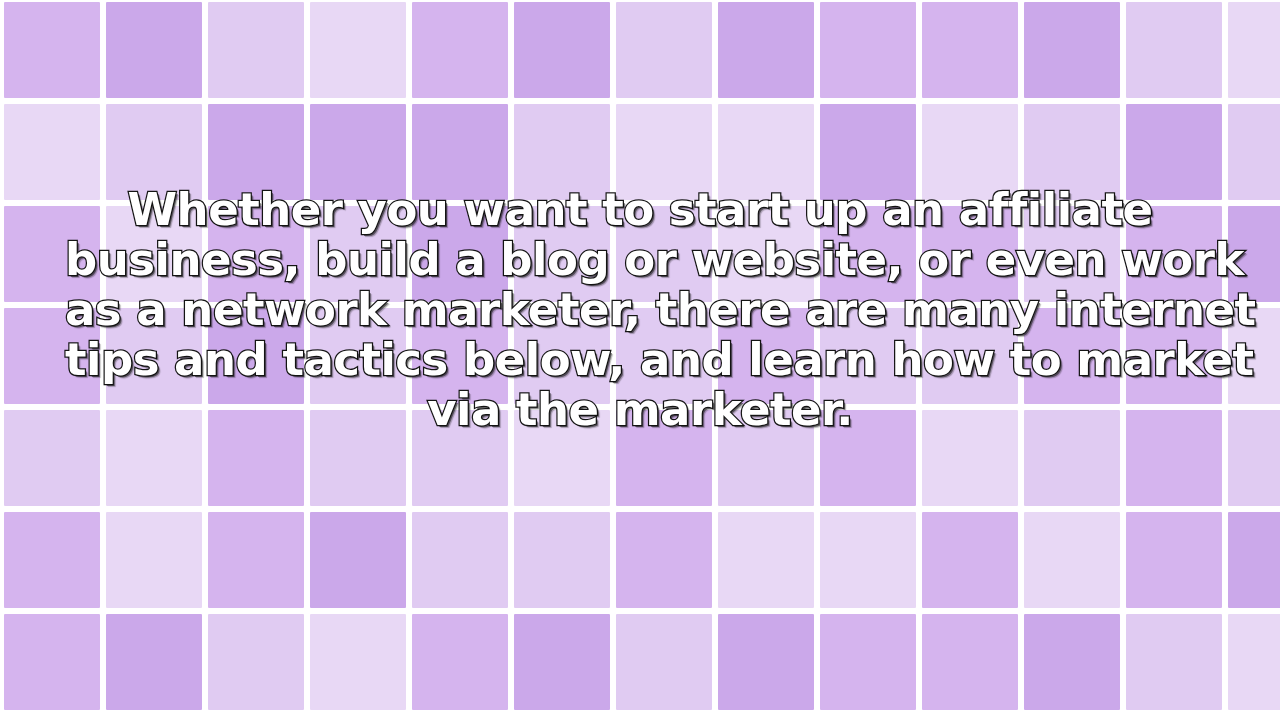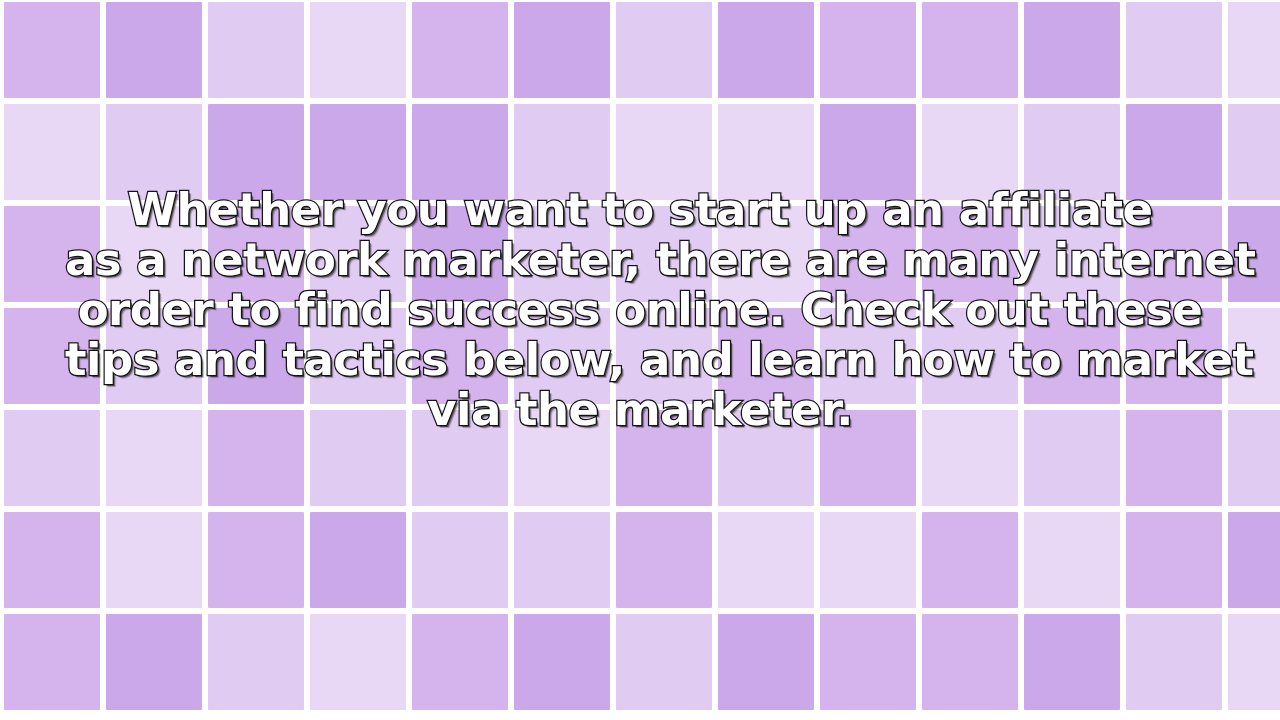--- a/index.html
+++ b/index.html
@@ -161,20 +161,20 @@
       <div class="tile-cell" style="background: rgb(213, 180, 238);"></div>
       <div class="tile-cell" style="background: rgb(213, 180, 238);"></div>
       <div class="tile-cell" style="background: rgb(203, 168, 234);"></div>
       <div class="tile-cell" style="background: rgb(224, 203, 242);"></div>
       <div class="tile-cell" style="background: rgb(232, 216, 245);"></div>
     </div>
 
   <div id="caption-overlay">
     <div id="caption-text" style="color: rgb(255, 255, 255); font-weight: bold; -webkit-text-stroke-color: rgb(20, 20, 20);">
         <span class="cap-line">Whether you want to start up an affiliate</span>
+        <span class="cap-line">business, build a blog or website, or even work</span>
         <span class="cap-line">as a network marketer, there are many internet</span>
-        <span class="cap-line">order to find success online. Check out these</span>
         <span class="cap-line">tips and tactics below, and learn how to market</span>
         <span class="cap-line">via the marketer.</span>
       </div>
   </div>
 
 </div>
 
 </body></html>

